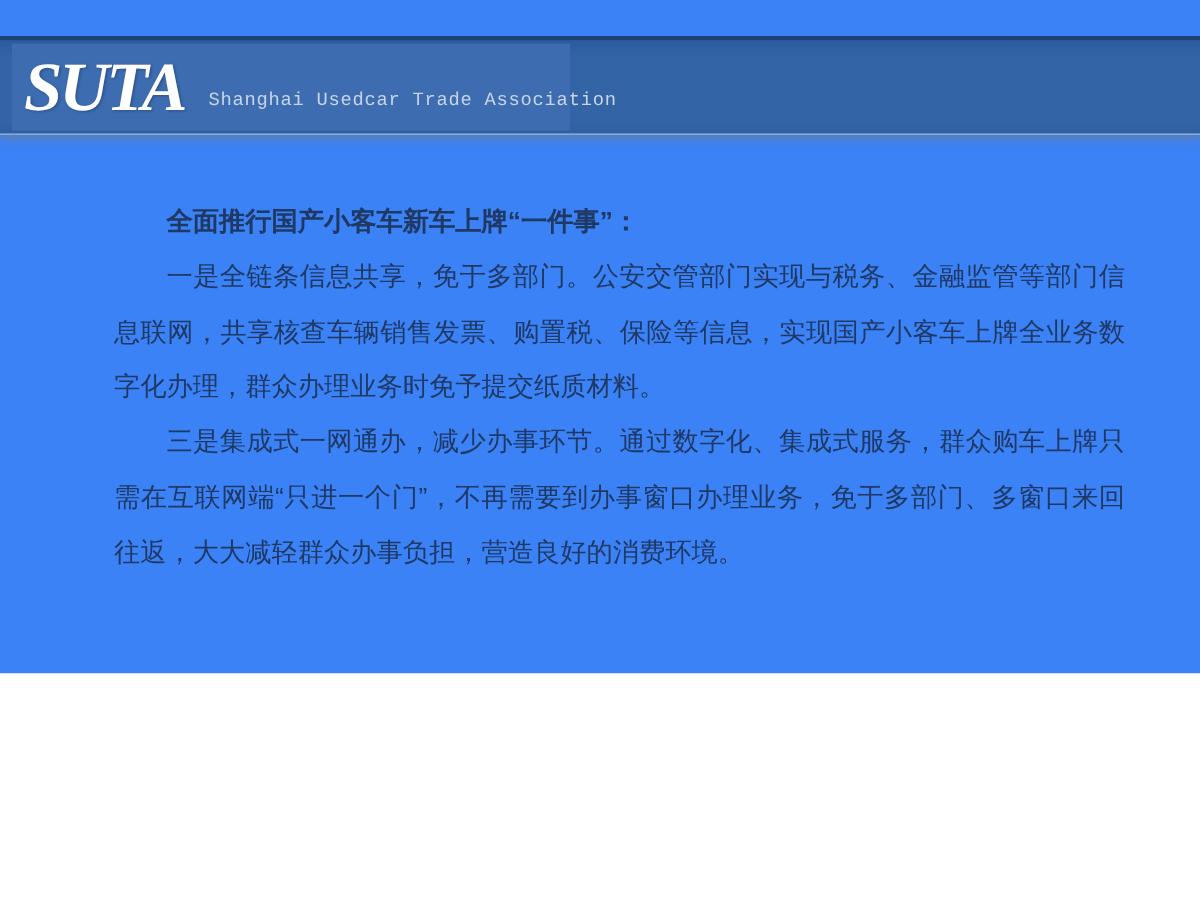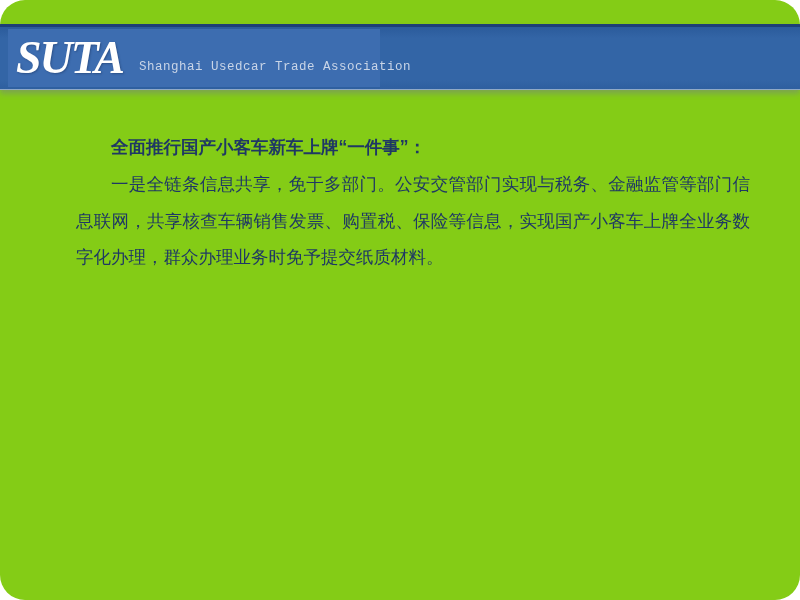--- a/index.html
+++ b/index.html
@@ -4,24 +4,23 @@
 <style>
   html, body {
     margin: 0;
     padding: 0;
     background: #ffffff;
     font-family: "Liberation Sans", sans-serif;
   }
   .page {
     position: relative;
     width: 800px;
-    height: 600px;
-    background: #84cc16;
+    height: 449px;
+    background: #3b82f6;
     overflow: hidden;
-    border-radius: 25px;
   }
 
   
   .banner {
     position: absolute;
     left: 0;
     top: 24px;
     width: 800px;
     height: 62px;
     background: linear-gradient(180deg, #2b5b9b 0%, #3365a6 18%, #3365a6 86%, #2e5f9f 100%);
@@ -105,15 +104,16 @@
       <div class="logo-acronym">SUTA</div>
       <div class="org-names">
         <div class="org-en">Shanghai Usedcar Trade Association</div>
       </div>
     </div>
   </div>
 
   <div class="content">
     <div class="doc-title">全面推行国产小客车新车上牌“一件事”：</div>
     <p>一是全链条信息共享，免于多部门。公安交管部门实现与税务、金融监管等部门信息联网，共享核查车辆销售发票、购置税、保险等信息，实现国产小客车上牌全业务数字化办理，群众办理业务时免予提交纸质材料。</p>
+    <p>三是集成式一网通办，减少办事环节。通过数字化、集成式服务，群众购车上牌只需在互联网端“只进一个门”，不再需要到办事窗口办理业务，免于多部门、多窗口来回往返，大大减轻群众办事负担，营造良好的消费环境。</p>
   </div>
 
 </div>
 
 </body></html>

